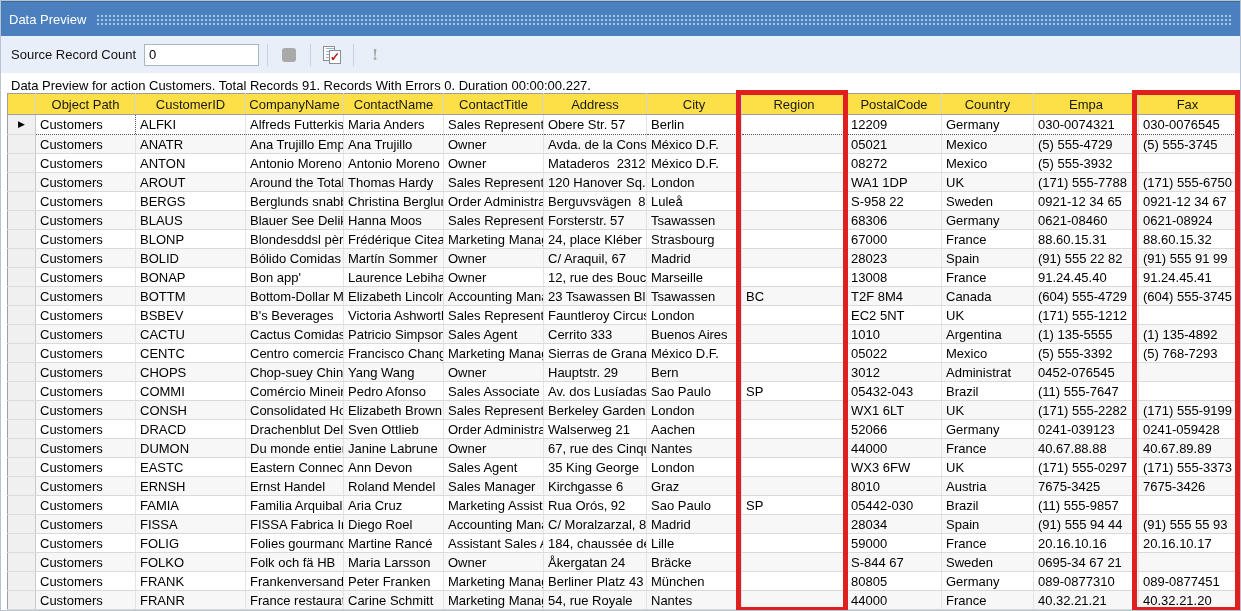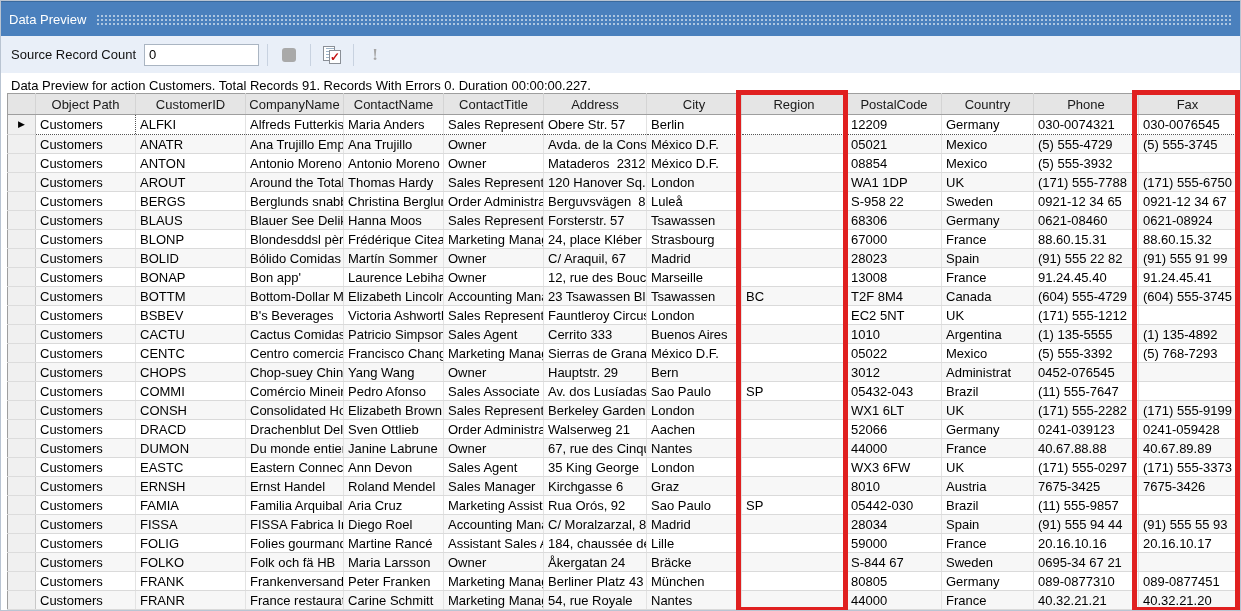--- a/index.html
+++ b/index.html
@@ -53,21 +53,21 @@
   .excl-glyph { color:#a6a6a6; font-size:17px; font-weight:bold; font-family:"Liberation Serif",serif; }
   
   .content { background:#ffffff; padding-top:3px; }
   .status-line { font-size:13px; color:#000; padding:2px 0 0 10px; }
   .grid-wrap { position:relative; margin:0 6px; width:1229px; }
   table.grid {
     border-collapse:collapse; table-layout:fixed; width:1229px;
     border:1px solid #9e9e9e; background:#fff;
   }
   table.grid th {
-    height:21px; background:#e5e5e5; font-weight:normal; font-size:13px; color:#1a1a1a;
+    height:21px; background:#fde047; font-weight:normal; font-size:13px; color:#1a1a1a;
     border-right:1px solid #d4d4d4; border-bottom:1px solid #9e9e9e; text-align:center;
     overflow:hidden; white-space:nowrap;
   }
   table.grid td {
     height:19px; font-size:13px; color:#000; padding:0 0 0 4px;
     border-right:1px solid #e3e3e3; border-bottom:1px solid #dadada;
     overflow:hidden; white-space:pre;
   }
   table.grid td.rowhdr {
     background:#f0f0f0; border-right:1px solid #c8c8c8; border-bottom:1px solid #dcdcdc;
@@ -140,21 +140,21 @@
             <th>Object Path</th>
             <th>CustomerID</th>
             <th>CompanyName</th>
             <th>ContactName</th>
             <th>ContactTitle</th>
             <th>Address</th>
             <th>City</th>
             <th>Region</th>
             <th>PostalCode</th>
             <th>Country</th>
-            <th>Phone</th>
+            <th>Empa</th>
             <th>Fax</th>
           </tr>
         </thead>
       <tbody id="grid-body">
           <tr class="current">
             <td class="rowhdr"><span class="row-arrow">▶</span></td>
             <td class="first-cell">Customers</td>
             <td>ALFKI</td>
             <td>Alfreds Futterkiste</td>
             <td>Maria Anders</td>
@@ -185,21 +185,21 @@
           <tr>
             <td class="rowhdr"></td>
             <td class="first-cell">Customers</td>
             <td>ANTON</td>
             <td>Antonio Moreno T</td>
             <td>Antonio Moreno</td>
             <td>Owner</td>
             <td>Mataderos  2312</td>
             <td>México D.F.</td>
             <td></td>
-            <td>08854</td>
+            <td>08272</td>
             <td>Mexico</td>
             <td>(5) 555-3932</td>
             <td></td>
           </tr>
           <tr>
             <td class="rowhdr"></td>
             <td class="first-cell">Customers</td>
             <td>AROUT</td>
             <td>Around the Total</td>
             <td>Thomas Hardy</td>

